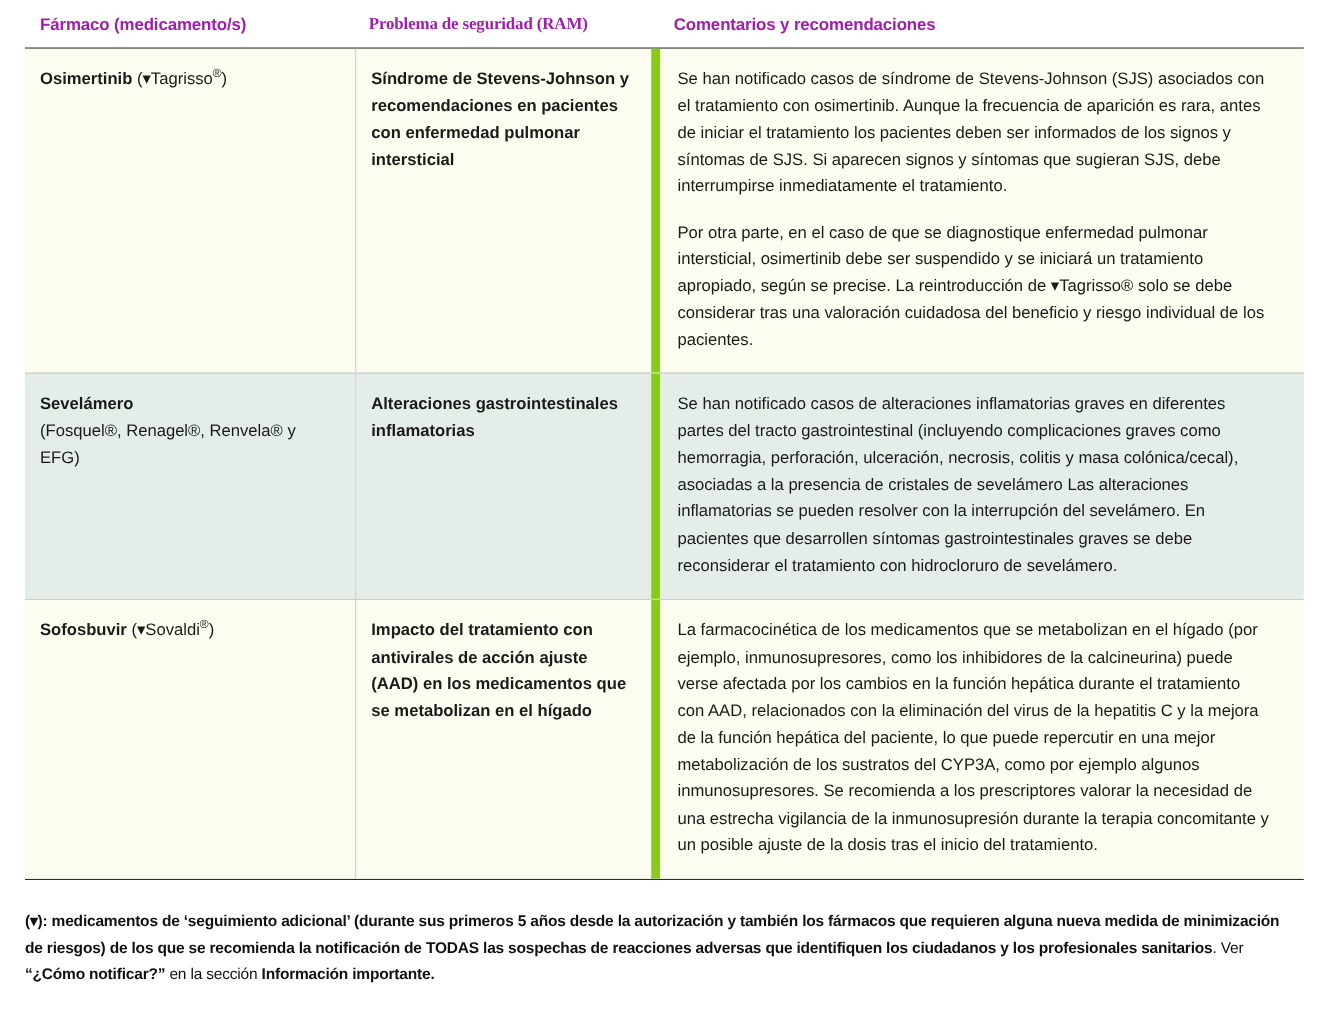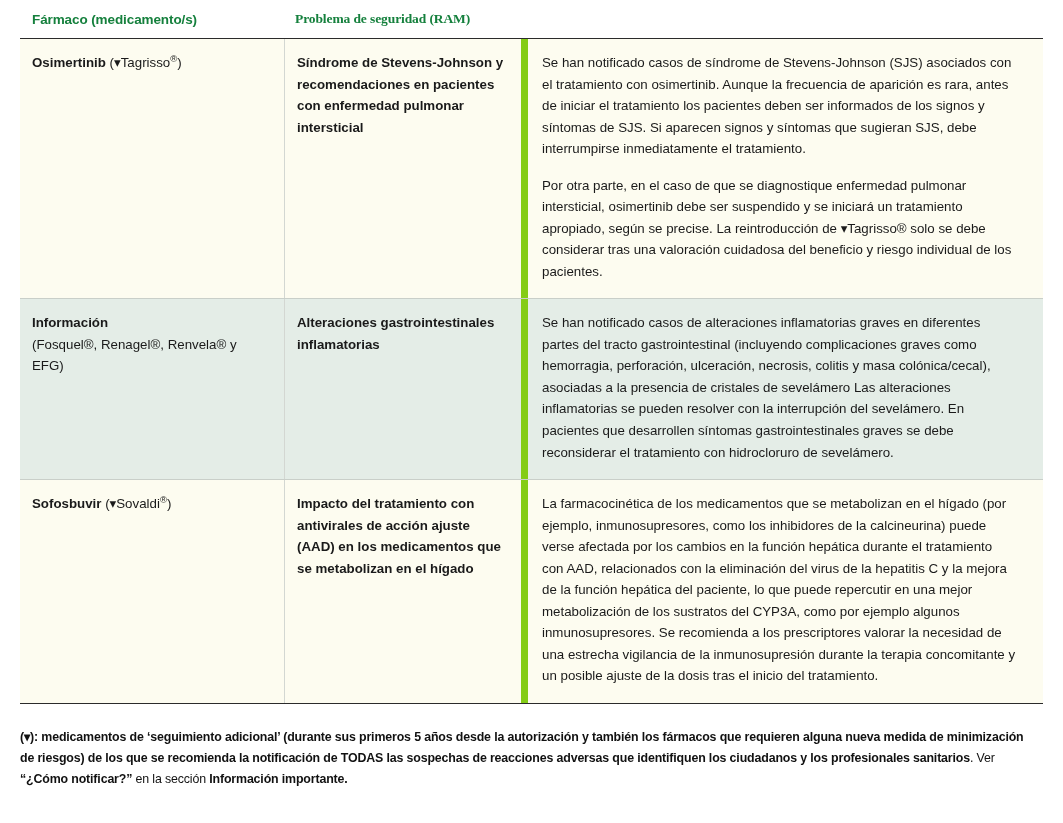--- a/index.html
+++ b/index.html
@@ -26,21 +26,21 @@
   
   .table-header {
     display: flex;
     height: 38px;
     align-items: center;
     box-sizing: border-box;
   }
   .th {
     font-size: 13.5px;
     font-weight: bold;
-    color: #15803d;
+    color: #a21caf;
     letter-spacing: -0.1px;
     box-sizing: border-box;
     padding-left: 12px;
   }
   .col-1 { width: 265px; flex: 0 0 265px; }
   .col-2 { width: 243px; flex: 0 0 243px; }
   .col-3 { width: 502px; flex: 0 0 502px; }
 
   .table-header .col-1 { padding-left: 12px; }
   .table-header .col-2 { padding-left: 10px; font-family: Liberation Serif, serif; }
@@ -96,38 +96,39 @@
   .footnote .light { font-weight: normal; }
 </style>
 </head>
 <body>
 
 <div class="page">
 
   <div class="table-header">
     <div class="th col-1">Fármaco (medicamento/s)</div>
     <div class="th col-2">Problema de seguridad (RAM)</div>
+    <div class="th col-3">Comentarios y recomendaciones</div>
   </div>
 
   <div class="table">
 
     <div class="row cream">
       <div class="cell c1">
         <span class="drug-name">Osimertinib</span><span class="drug-rest"><span> (▾Tagrisso</span><sup class="reg">®</sup><span>)</span></span>
       </div>
       <div class="cell c2">Síndrome de Stevens-Johnson y recomendaciones en pacientes con enfermedad pulmonar intersticial</div>
       <div class="cell c3">
         <p class="para">Se han notificado casos de síndrome de Stevens-Johnson (SJS) asociados con el tratamiento con osimertinib. Aunque la frecuencia de aparición es rara, antes de iniciar el tratamiento los pacientes deben ser informados de los signos y síntomas de SJS. Si aparecen signos y síntomas que sugieran SJS, debe interrumpirse inmediatamente el tratamiento.</p>
         <p class="para">Por otra parte, en el caso de que se diagnostique enfermedad pulmonar intersticial, osimertinib debe ser suspendido y se iniciará un tratamiento apropiado, según se precise. La reintroducción de ▾Tagrisso® solo se debe considerar tras una valoración cuidadosa del beneficio y riesgo individual de los pacientes.</p>
       </div>
     </div>
 
     <div class="row green">
       <div class="cell c1">
-        <span class="drug-name">Información</span><br>
+        <span class="drug-name">Sevelámero</span><br>
         <span class="drug-rest">(Fosquel®, Renagel®, Renvela® y EFG)</span>
       </div>
       <div class="cell c2">Alteraciones gastrointestinales inflamatorias</div>
       <div class="cell c3">
         <p class="para">Se han notificado casos de alteraciones inflamatorias graves en diferentes partes del tracto gastrointestinal (incluyendo complicaciones graves como hemorragia, perforación, ulceración, necrosis, colitis y masa colónica/cecal), asociadas a la presencia de cristales de sevelámero Las alteraciones inflamatorias se pueden resolver con la interrupción del sevelámero. En pacientes que desarrollen síntomas gastrointestinales graves se debe reconsiderar el tratamiento con hidrocloruro de sevelámero.</p>
       </div>
     </div>
 
     <div class="row cream">
       <div class="cell c1">

